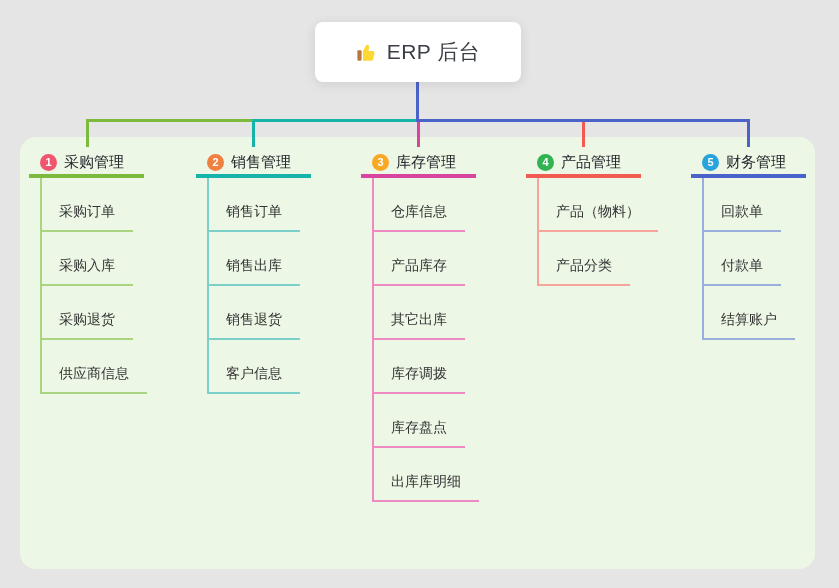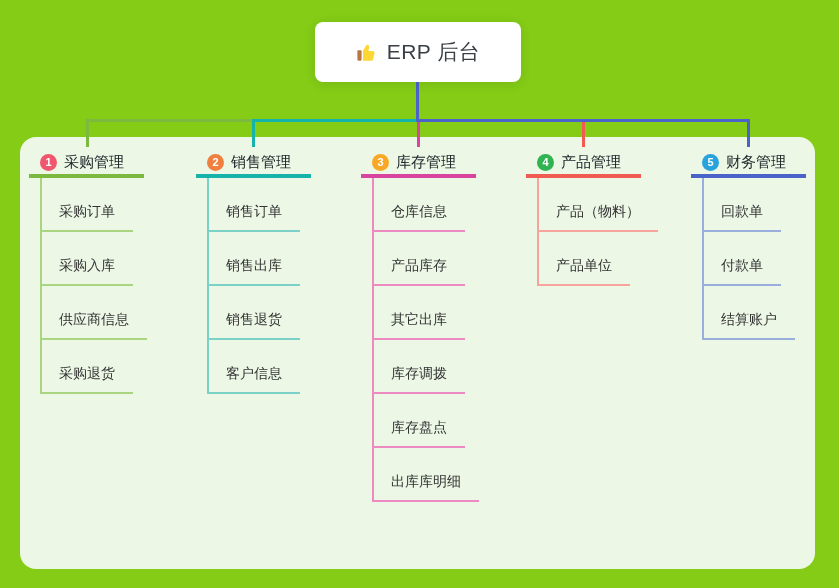--- a/index.html
+++ b/index.html
@@ -1,17 +1,17 @@
 <!DOCTYPE html>
 <html><head>
 <meta charset="utf-8">
 <style>
   html,body{margin:0;padding:0;background:#ffffff;}
   body{font-family:"Liberation Sans","DejaVu Sans",sans-serif;}
-  .stage{position:relative;width:839px;height:588px;background:#84cc16;overflow:hidden;}
+  .stage{position:relative;width:839px;height:588px;background:#e5e5e5;overflow:hidden;}
 
   
   .root-card{
     position:absolute;left:315px;top:22px;width:206px;height:60px;
     background:#ffffff;border-radius:8px;
     box-shadow:0 2px 12px rgba(0,0,0,0.10);
     display:flex;align-items:center;justify-content:center;gap:9px;
     cursor:pointer;
   }
   .root-label{font-size:21px;color:#3a3f45;font-weight:500;letter-spacing:0.5px;}
@@ -88,25 +88,25 @@
     <ul class="children" style="border-left-color: rgb(169, 212, 128);">
   <li class="child">
     <span class="child-label" style="border-bottom-color: rgb(169, 212, 128);">采购订单</span>
   </li>
 
   <li class="child">
     <span class="child-label" style="border-bottom-color: rgb(169, 212, 128);">采购入库</span>
   </li>
 
   <li class="child">
+    <span class="child-label" style="border-bottom-color: rgb(169, 212, 128);">采购退货</span>
+  </li>
+
+  <li class="child">
     <span class="child-label" style="border-bottom-color: rgb(169, 212, 128);">供应商信息</span>
-  </li>
-
-  <li class="child">
-    <span class="child-label" style="border-bottom-color: rgb(169, 212, 128);">采购退货</span>
   </li>
 </ul>
   </section>
 
   <section class="branch" style="left: 196px;">
     <header class="branch-header" style="border-bottom-color: rgb(22, 179, 171);">
       <span class="badge" style="background: rgb(240, 128, 64);">2</span>
       <span class="branch-label">销售管理</span>
     </header>
     <ul class="children" style="border-left-color: rgb(123, 208, 200);">
@@ -166,21 +166,21 @@
       <span class="badge" style="background: rgb(48, 179, 80);">4</span>
       <span class="branch-label">产品管理</span>
     </header>
     <ul class="children" style="border-left-color: rgb(247, 164, 157);">
   <li class="child">
     <span class="child-label" style="border-bottom-color: rgb(247, 164, 157);">产品（物料）</span>
   </li>
 
 
   <li class="child">
-    <span class="child-label" style="border-bottom-color: rgb(247, 164, 157);">产品单位</span>
+    <span class="child-label" style="border-bottom-color: rgb(247, 164, 157);">产品分类</span>
   </li>
 </ul>
   </section>
 
   <section class="branch" style="left: 691px;">
     <header class="branch-header" style="border-bottom-color: rgb(74, 99, 201);">
       <span class="badge" style="background: rgb(41, 163, 220);">5</span>
       <span class="branch-label">财务管理</span>
     </header>
     <ul class="children" style="border-left-color: rgb(154, 174, 222);">

